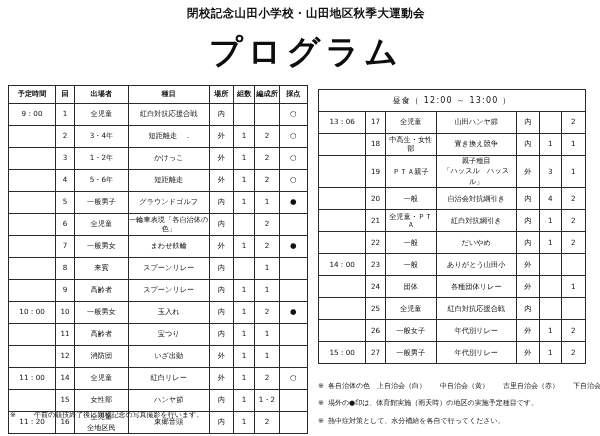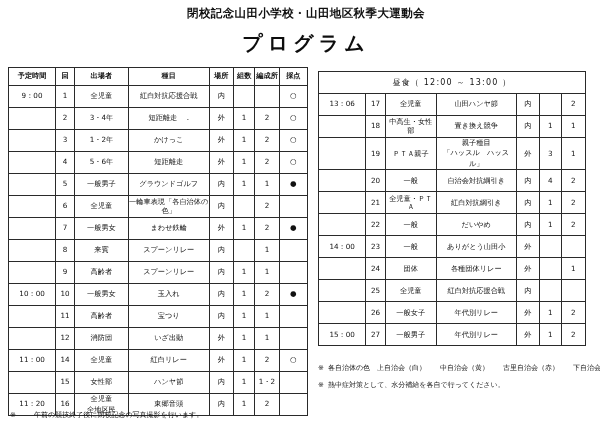--- a/index.html
+++ b/index.html
@@ -22,21 +22,21 @@
     padding-top: 6px;
     margin-left: 12px;
   }
   .school-title {
     font-size: 11.5px;
     font-weight: bold;
     letter-spacing: 0.4px;
     color: #101010;
   }
   .program-title {
-    font-size: 20px;
+    font-size: 33px;
     font-weight: bold;
     letter-spacing: 5px;
     margin-top: 9px;
     color: #0d0d0d;
   }
 
   
   .page-body {
     display: flex;
     align-items: flex-start;
@@ -434,20 +434,23 @@
             <td>2</td>
           </tr>
         </tbody>
     </table>
 
     <div class="notes-right">
       <div class="note-line">
         <span class="note-mark">※</span><span>各自治体の色　上自治会（白）　　中自治会（黄）　　古里自治会（赤）　　下自治会（緑）</span>
       </div>
       <div class="note-line">
+        <span class="note-mark">※</span><span>場外の●印は、体育館実施（雨天時）の地区の実施予定種目です。</span>
+      </div>
+      <div class="note-line">
         <span class="note-mark">※</span><span>熱中症対策として、水分補給を各自で行ってください。</span>
       </div>
     </div>
   </div>
 
 </div>
 
 <div class="note-bottom">
   <span class="note-mark">※</span>
   <span class="note-gap"></span><span>午前の競技終了後に閉校記念の写真撮影を行います。</span>

